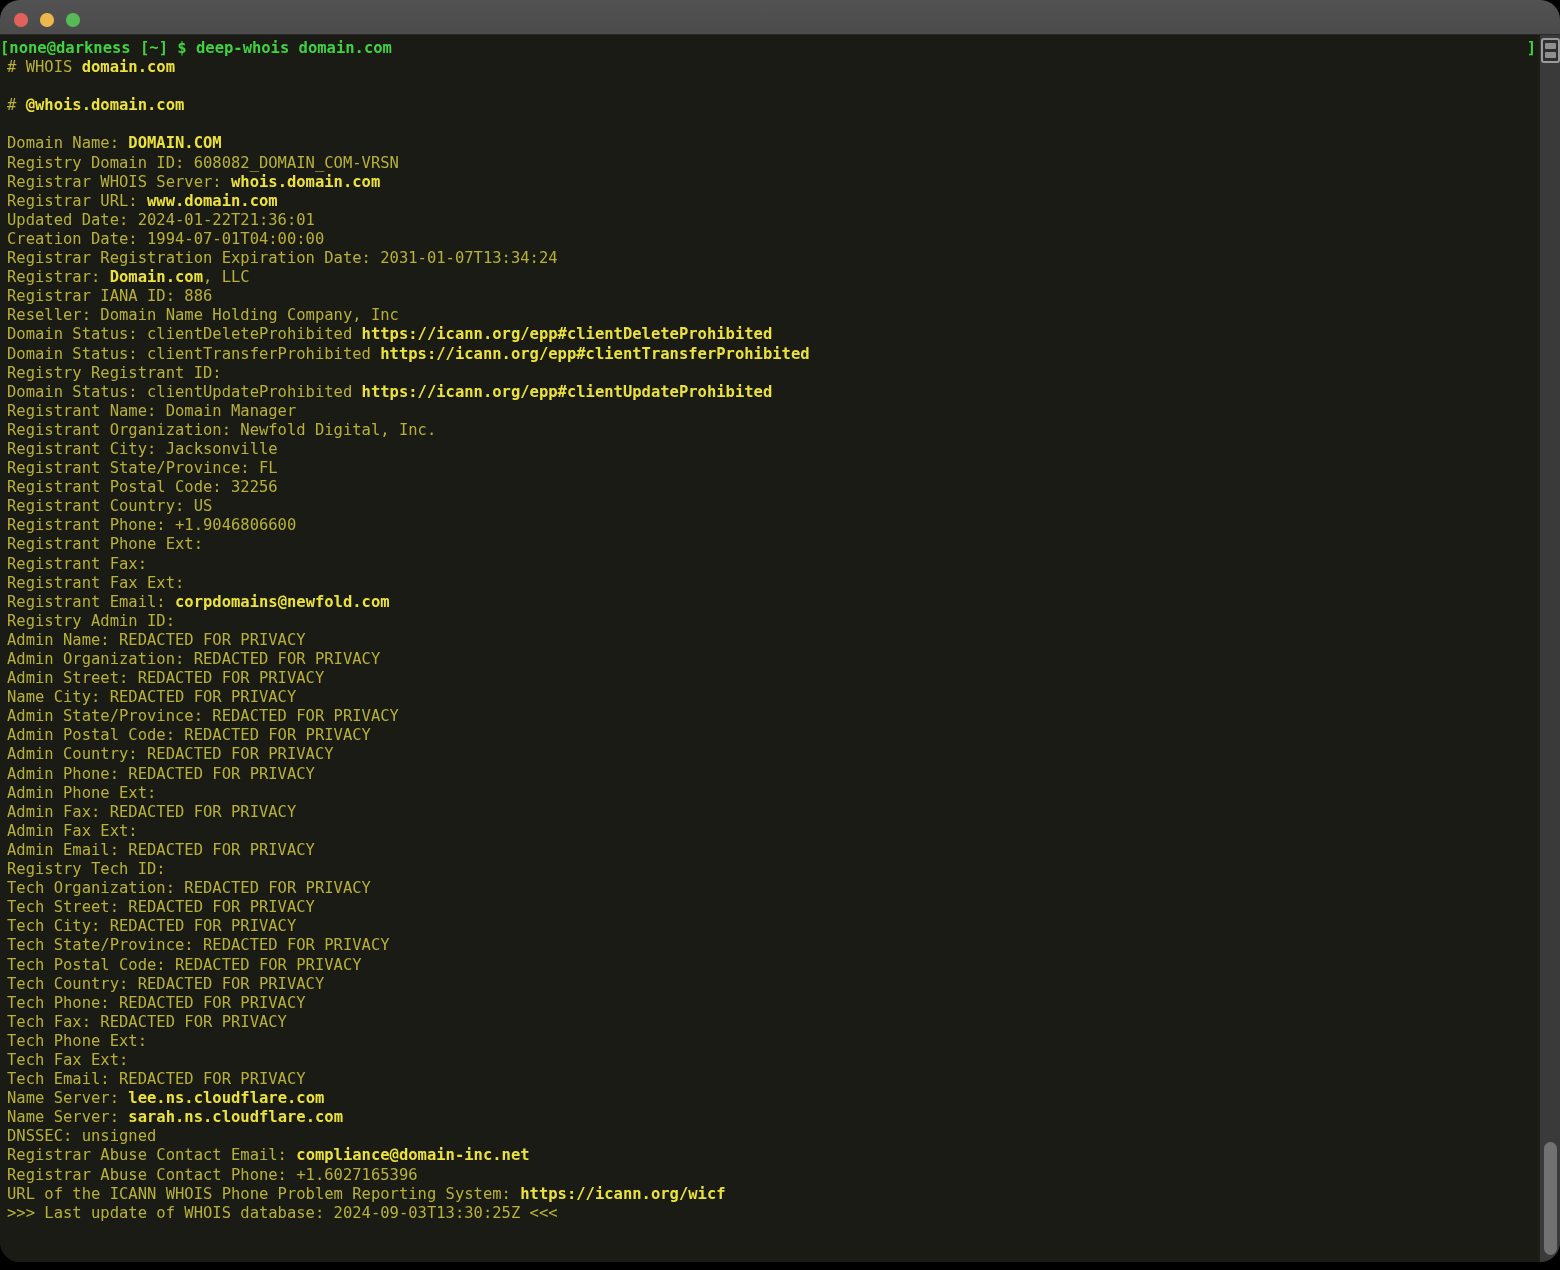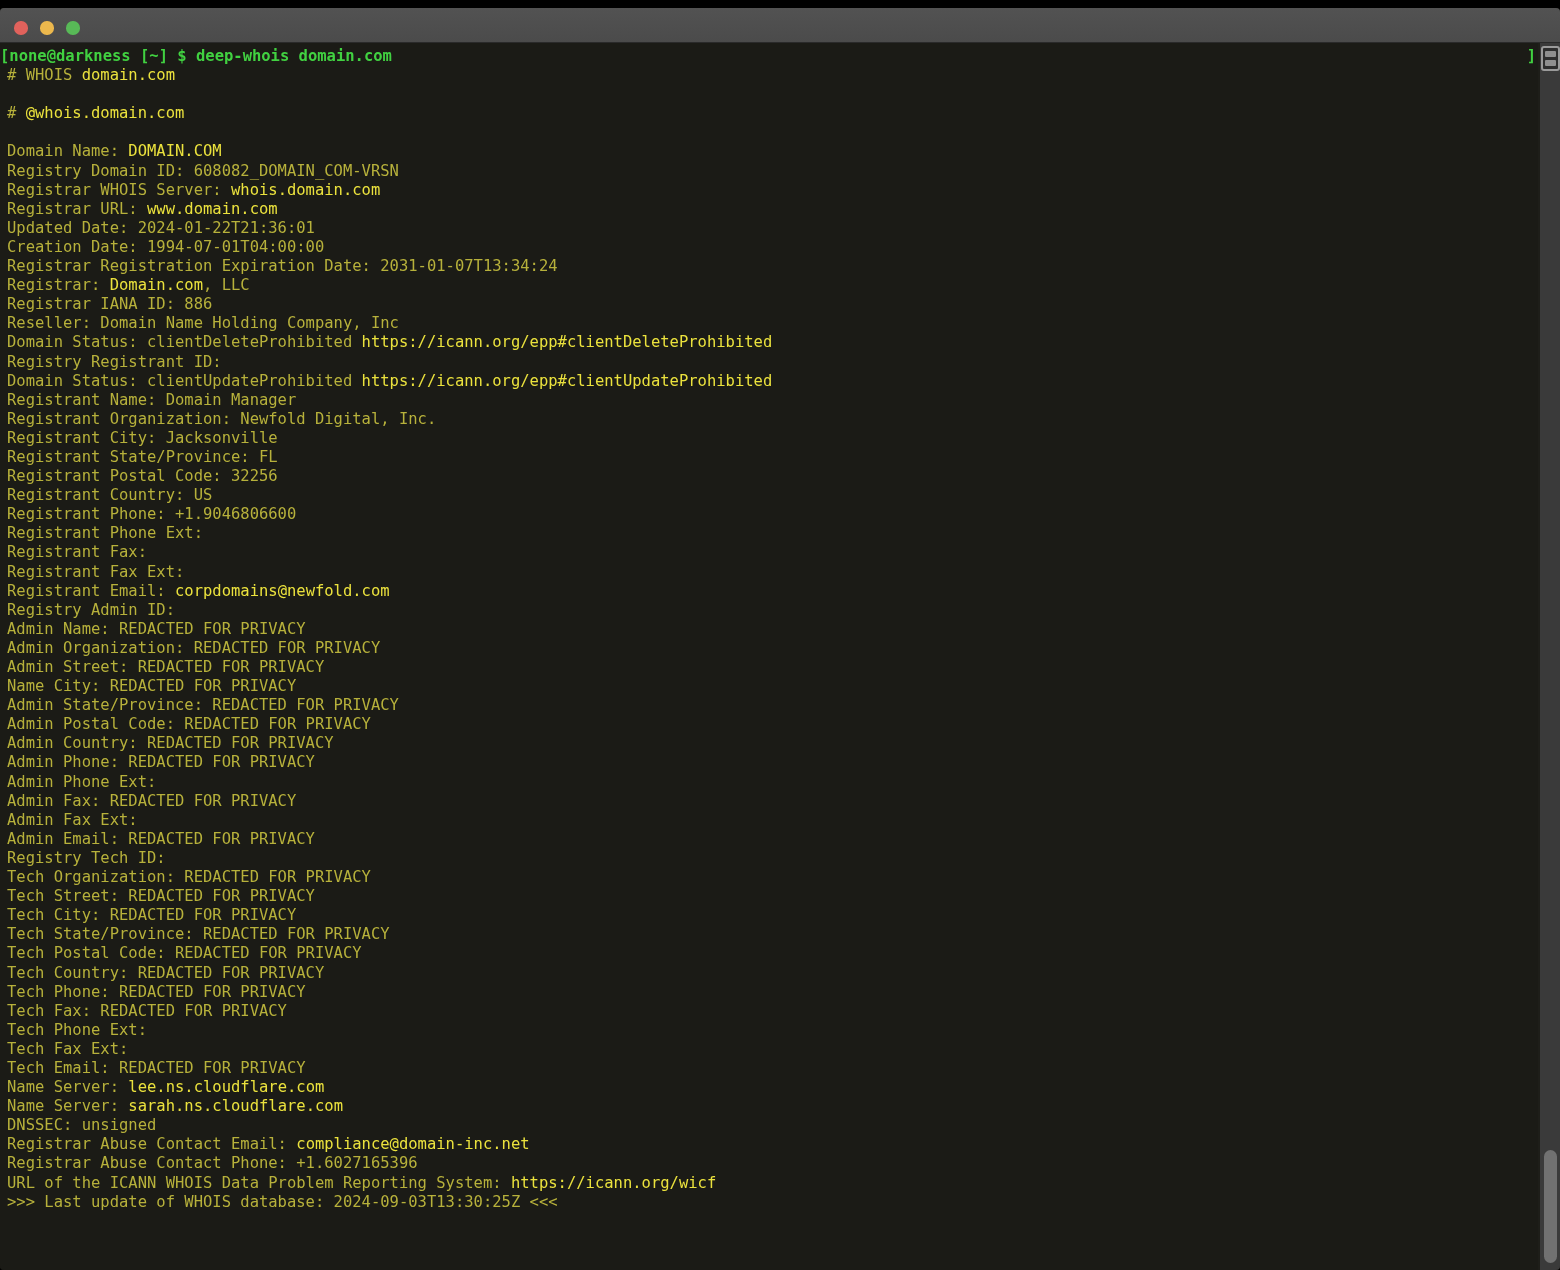--- a/index.html
+++ b/index.html
@@ -6,21 +6,21 @@
     --outerBg:#000000; --termBg:#1b1b16; --titlebarBg:#4b4b4b;
     --textGreen:#41d141; --textYellow:#b7b13b; --textYellowBold:#ebe23d;
     --gutterBg:#3a3a3a; --gutterSeam:#1e1e19; --scrollThumb:#717171;
     --gripLight:#9a9a9a; --gripDark:#2e2e2e;
     --trafficRed:#e1625c; --trafficYellow:#ecb84d; --trafficGreen:#58b957;
   }
   *{margin:0;padding:0;box-sizing:border-box;}
   html,body{width:1560px;height:1270px;overflow:hidden;background:var(--outerBg);}
   .window{
     position:absolute;left:0;top:0;width:1560px;height:1262px;
-    background:var(--termBg);border-radius:4px;overflow:hidden;margin-top:8px;
+    background:var(--termBg);border-radius:20px;overflow:hidden;
   }
   .titlebar{
     position:absolute;left:0;top:0;right:0;height:35px;
     background:linear-gradient(#525252,var(--titlebarBg));
     border-bottom:1px solid #2a2a2a;
   }
   .lights{display:flex;gap:12.5px;padding:13px 0 0 14px;}
   .light{width:13.5px;height:13.5px;border-radius:50%;display:inline-block;}
   .light.red{background:var(--trafficRed);}
   .light.yellow{background:var(--trafficYellow);}
@@ -29,21 +29,21 @@
     position:absolute;top:35px;left:0;right:22px;bottom:0;
     background:var(--termBg);
     font-family:"DejaVu Sans Mono","Liberation Mono",monospace;
     font-size:15.5px;line-height:19.1px;
   }
   .output{padding:4px 0 0 7px;}
   .line{white-space:pre;height:19.1px;}
   .line:first-child{margin-left:-7px;}
   .sg-g{color:var(--textGreen);font-weight:700;}
   .sg-y{color:var(--textYellow);}
-  .sg-b{color:var(--textYellowBold);font-weight:400;}
+  .sg-b{color:var(--textYellowBold);font-weight:700;}
   .rprompt{
     position:absolute;top:4px;right:2px;
     color:var(--textGreen);font-weight:700;
     font-family:"DejaVu Sans Mono","Liberation Mono",monospace;
     font-size:15.5px;line-height:19.1px;
   }
   .gutter{
     position:absolute;top:35px;right:0;bottom:0;width:22px;
     background:var(--gutterBg);border-left:2px solid var(--gutterSeam);
   }
@@ -82,20 +82,21 @@
         <div class="line"><span class="sg-y">Registry Domain ID: 608082_DOMAIN_COM-VRSN</span></div>
         <div class="line"><span class="sg-y">Registrar WHOIS Server: </span><span class="sg-b">whois.domain.com</span></div>
         <div class="line"><span class="sg-y">Registrar URL: </span><span class="sg-b">www.domain.com</span></div>
         <div class="line"><span class="sg-y">Updated Date: 2024-01-22T21:36:01</span></div>
         <div class="line"><span class="sg-y">Creation Date: 1994-07-01T04:00:00</span></div>
         <div class="line"><span class="sg-y">Registrar Registration Expiration Date: 2031-01-07T13:34:24</span></div>
         <div class="line"><span class="sg-y">Registrar: </span><span class="sg-b">Domain.com</span><span class="sg-y">, LLC</span></div>
         <div class="line"><span class="sg-y">Registrar IANA ID: 886</span></div>
         <div class="line"><span class="sg-y">Reseller: Domain Name Holding Company, Inc</span></div>
         <div class="line"><span class="sg-y">Domain Status: clientDeleteProhibited </span><span class="sg-b">https://icann.org/epp#clientDeleteProhibited</span></div>
+        <div class="line"><span class="sg-y">Domain Status: clientTransferProhibited </span><span class="sg-b">https://icann.org/epp#clientTransferProhibited</span></div>
         <div class="line"><span class="sg-y">Registry Registrant ID:</span></div>
         <div class="line"><span class="sg-y">Domain Status: clientUpdateProhibited </span><span class="sg-b">https://icann.org/epp#clientUpdateProhibited</span></div>
         <div class="line"><span class="sg-y">Registrant Name: Domain Manager</span></div>
         <div class="line"><span class="sg-y">Registrant Organization: Newfold Digital, Inc.</span></div>
         <div class="line"><span class="sg-y">Registrant City: Jacksonville</span></div>
         <div class="line"><span class="sg-y">Registrant State/Province: FL</span></div>
         <div class="line"><span class="sg-y">Registrant Postal Code: 32256</span></div>
         <div class="line"><span class="sg-y">Registrant Country: US</span></div>
         <div class="line"><span class="sg-y">Registrant Phone: +1.9046806600</span></div>
         <div class="line"><span class="sg-y">Registrant Phone Ext:</span></div>
@@ -125,21 +126,21 @@
         <div class="line"><span class="sg-y">Tech Phone: REDACTED FOR PRIVACY</span></div>
         <div class="line"><span class="sg-y">Tech Fax: REDACTED FOR PRIVACY</span></div>
         <div class="line"><span class="sg-y">Tech Phone Ext:</span></div>
         <div class="line"><span class="sg-y">Tech Fax Ext:</span></div>
         <div class="line"><span class="sg-y">Tech Email: REDACTED FOR PRIVACY</span></div>
         <div class="line"><span class="sg-y">Name Server: </span><span class="sg-b">lee.ns.cloudflare.com</span></div>
         <div class="line"><span class="sg-y">Name Server: </span><span class="sg-b">sarah.ns.cloudflare.com</span></div>
         <div class="line"><span class="sg-y">DNSSEC: unsigned</span></div>
         <div class="line"><span class="sg-y">Registrar Abuse Contact Email: </span><span class="sg-b">compliance@domain-inc.net</span></div>
         <div class="line"><span class="sg-y">Registrar Abuse Contact Phone: +1.6027165396</span></div>
-        <div class="line"><span class="sg-y">URL of the ICANN WHOIS Data Problem Reporting System: </span><span class="sg-b">https://icann.org/wicf</span></div>
+        <div class="line"><span class="sg-y">URL of the ICANN WHOIS Phone Problem Reporting System: </span><span class="sg-b">https://icann.org/wicf</span></div>
         <div class="line"><span class="sg-y">&gt;&gt;&gt; Last update of WHOIS database: 2024-09-03T13:30:25Z &lt;&lt;&lt;</span></div>
       </div>
     <span class="rprompt">]</span>
   </div>
 
   <div class="gutter">
     <div class="scroll-grip">
       <span class="bar"></span>
       <span class="bar"></span>
     </div>

